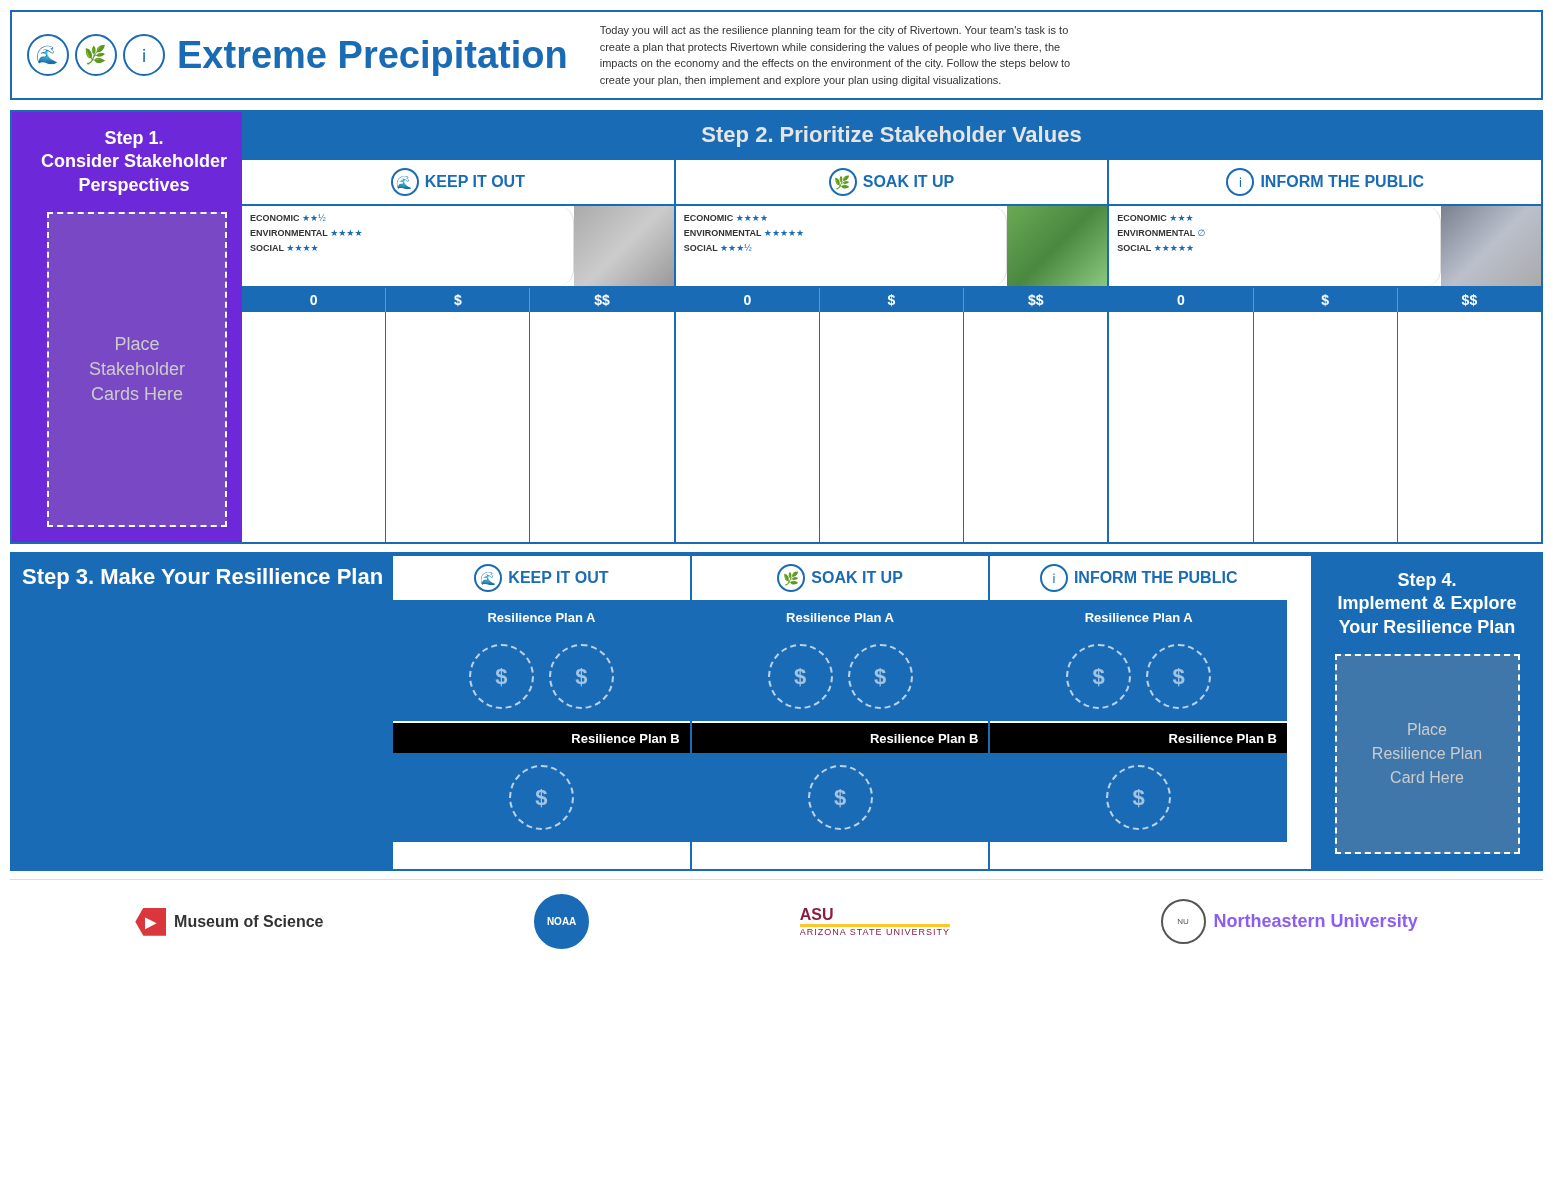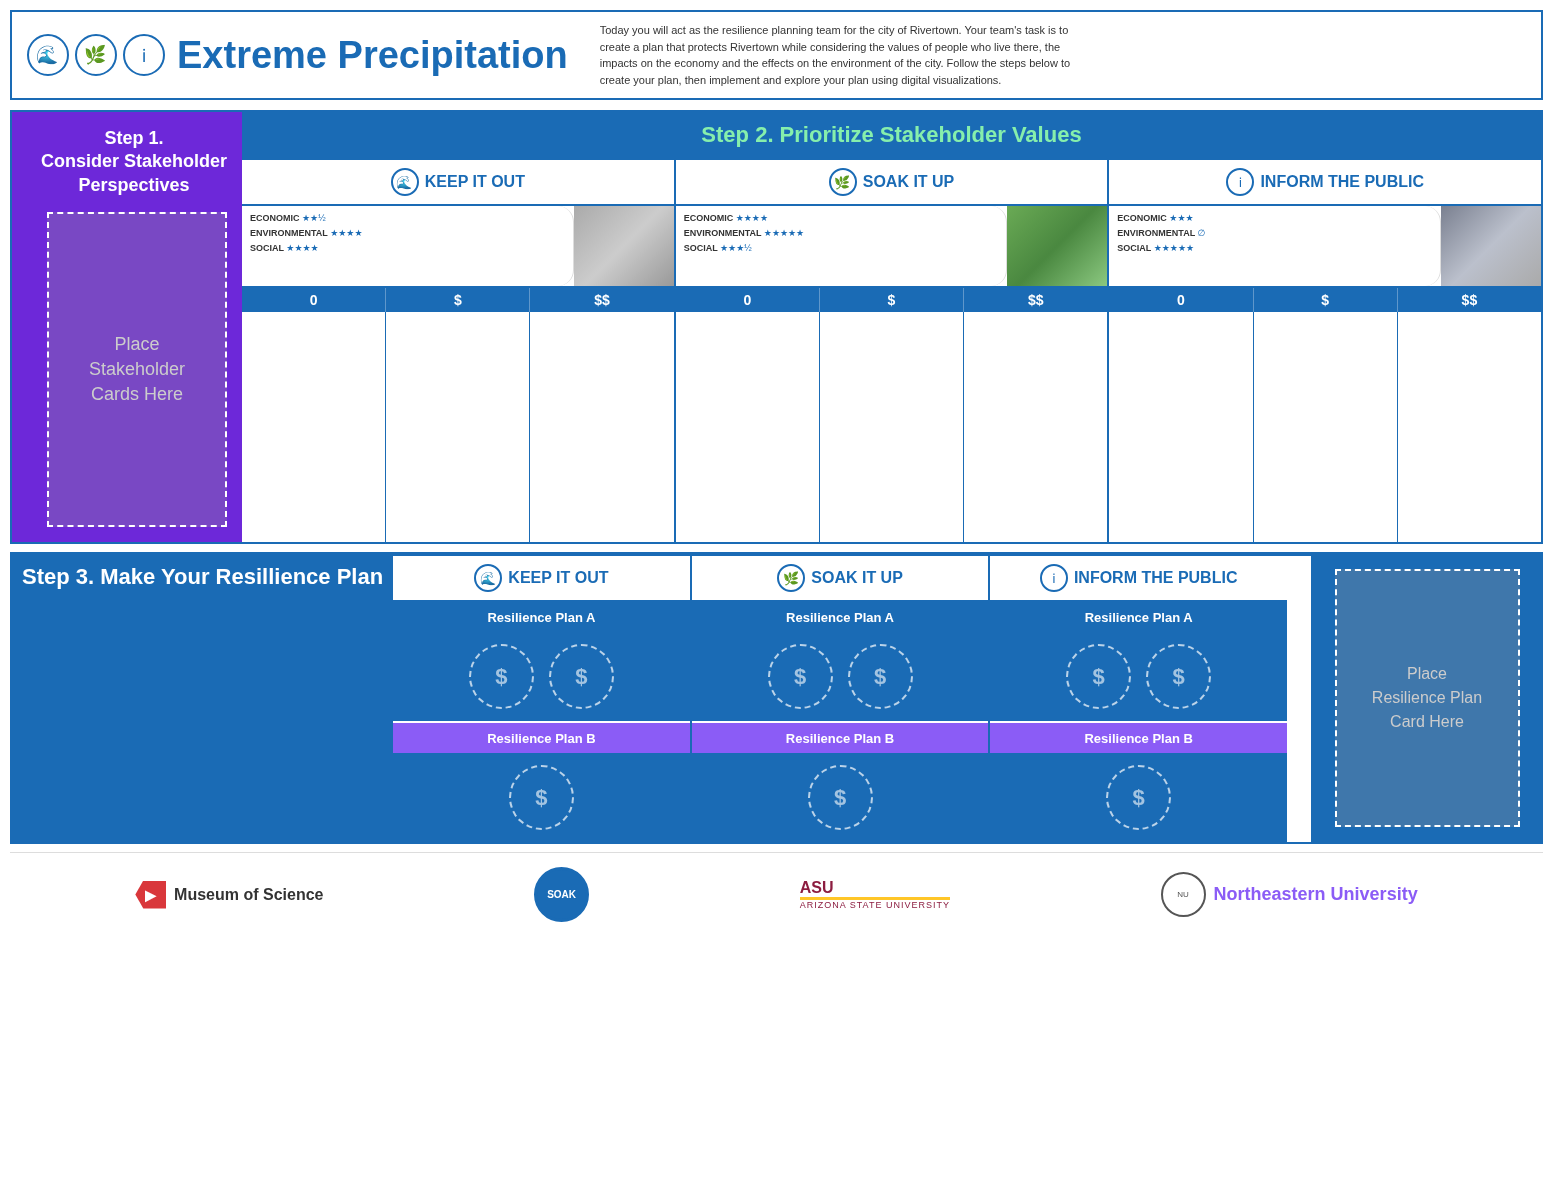--- a/index.html
+++ b/index.html
@@ -91,21 +91,21 @@
     }
 
     
     .step2 {
       flex: 1;
       display: flex;
       flex-direction: column;
     }
     .step2-header {
       background: #1a6bb5;
-      color: #86efac;
+      color: #e5e5e5;
       text-align: center;
       font-size: 22px;
       font-weight: bold;
       padding: 10px;
     }
     .step2-columns {
       display: flex;
       flex: 1;
       border-top: 2px solid #1a6bb5;
     }
@@ -260,23 +260,23 @@
       border: 2px dashed rgba(255,255,255,0.7);
       border-radius: 50%;
       display: flex;
       align-items: center;
       justify-content: center;
       color: rgba(255,255,255,0.6);
       font-size: 22px;
       font-weight: bold;
     }
     .plan-b-section {
-      background: #8b5cf6;
+      background: #000000;
       padding: 6px 10px;
-      text-align: center;
+      text-align: right;
       border-top: 2px solid #fff;
     }
     .plan-b-coins {
       display: flex;
       justify-content: center;
       padding: 12px;
       background: #1a6bb5;
     }
 
     
@@ -593,33 +593,34 @@
 
       <div class="notes-area">
         <div class="note-line"></div>
         <div class="note-line"></div>
         <div class="note-line"></div>
         <div class="note-line"></div>
       </div>
     </div>
 
     <div class="step4">
+      <div class="step4-title">Step 4.<br>Implement &amp; Explore<br>Your Resilience Plan</div>
       <div class="step4-placeholder">Place<br>Resilience Plan<br>Card Here</div>
     </div>
 
   </div>
 </div>
 
 <div class="footer">
   <div class="footer-logo">
     <div class="mos-icon">▶</div>
     <span class="footer-text">Museum of Science</span>
   </div>
   <div class="noaa-circle">
-    <span>SOAK</span>
+    <span>NOAA</span>
   </div>
   <div>
     <div class="asu-logo">ASU</div>
     <div class="asu-sub">ARIZONA STATE UNIVERSITY</div>
   </div>
   <div class="nu-logo">
     <div class="nu-seal">NU</div>
     <span class="nu-text">Northeastern University</span>
   </div>
 </div>

